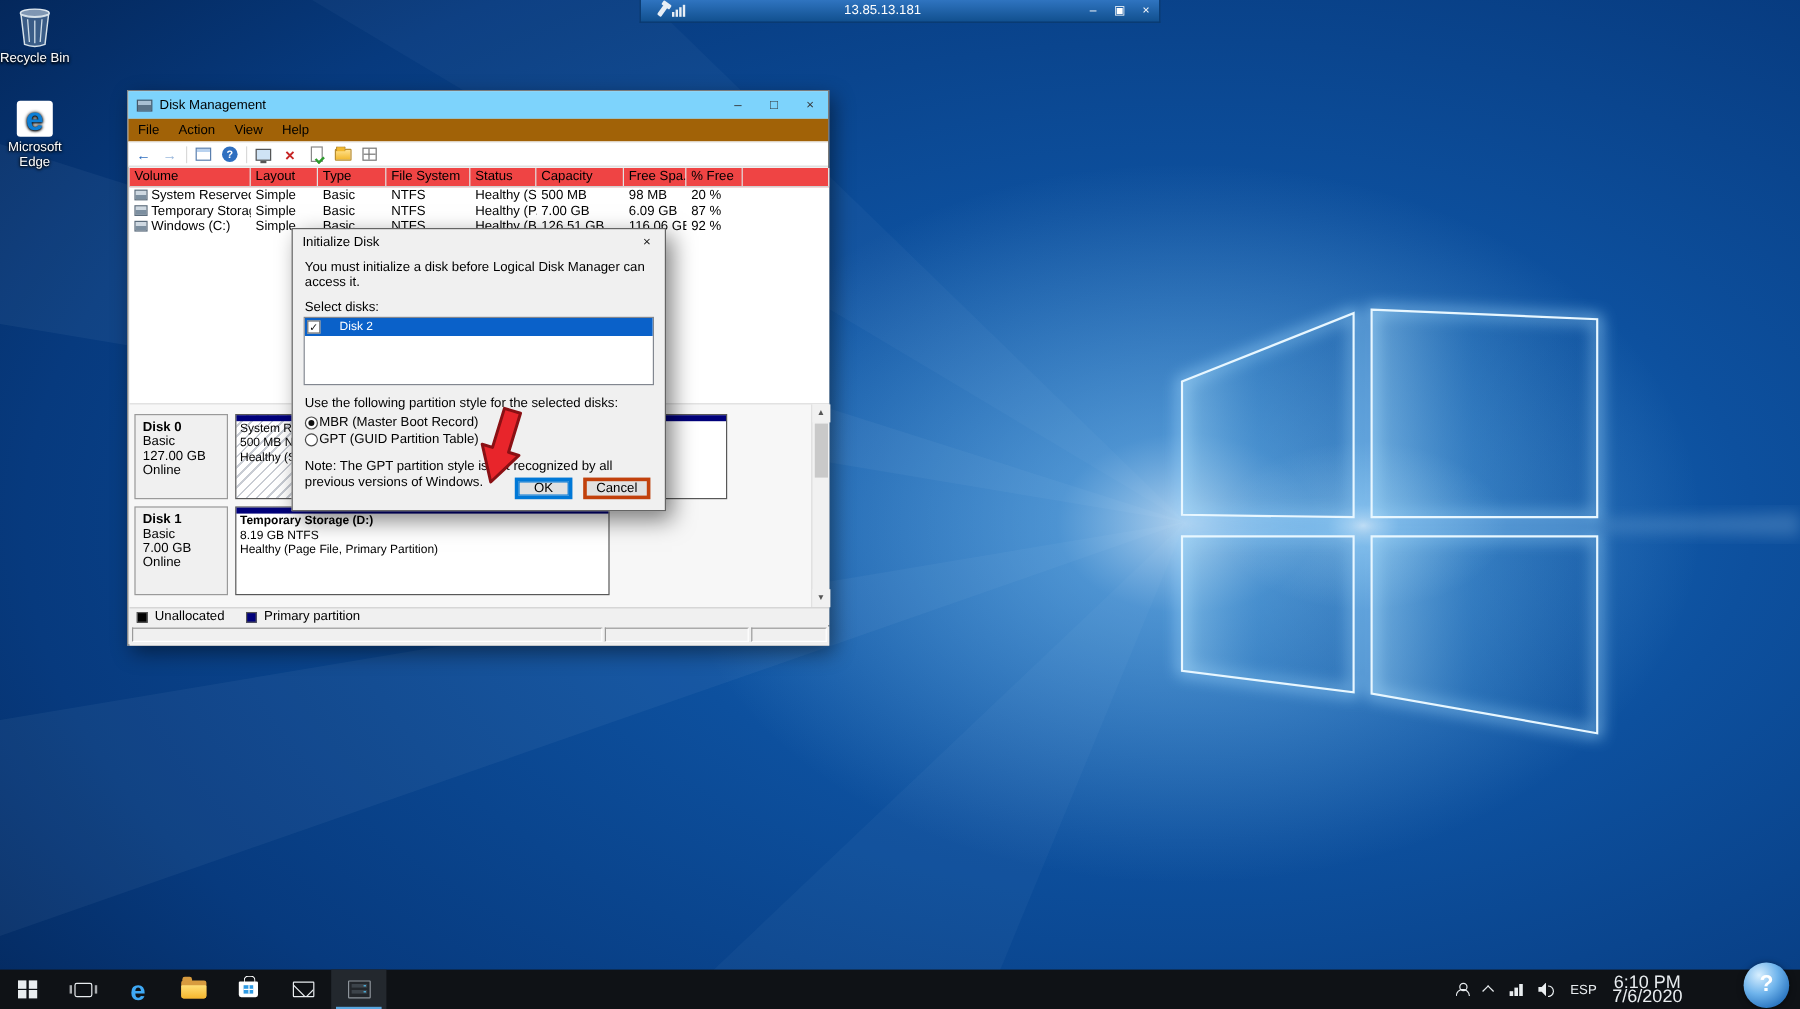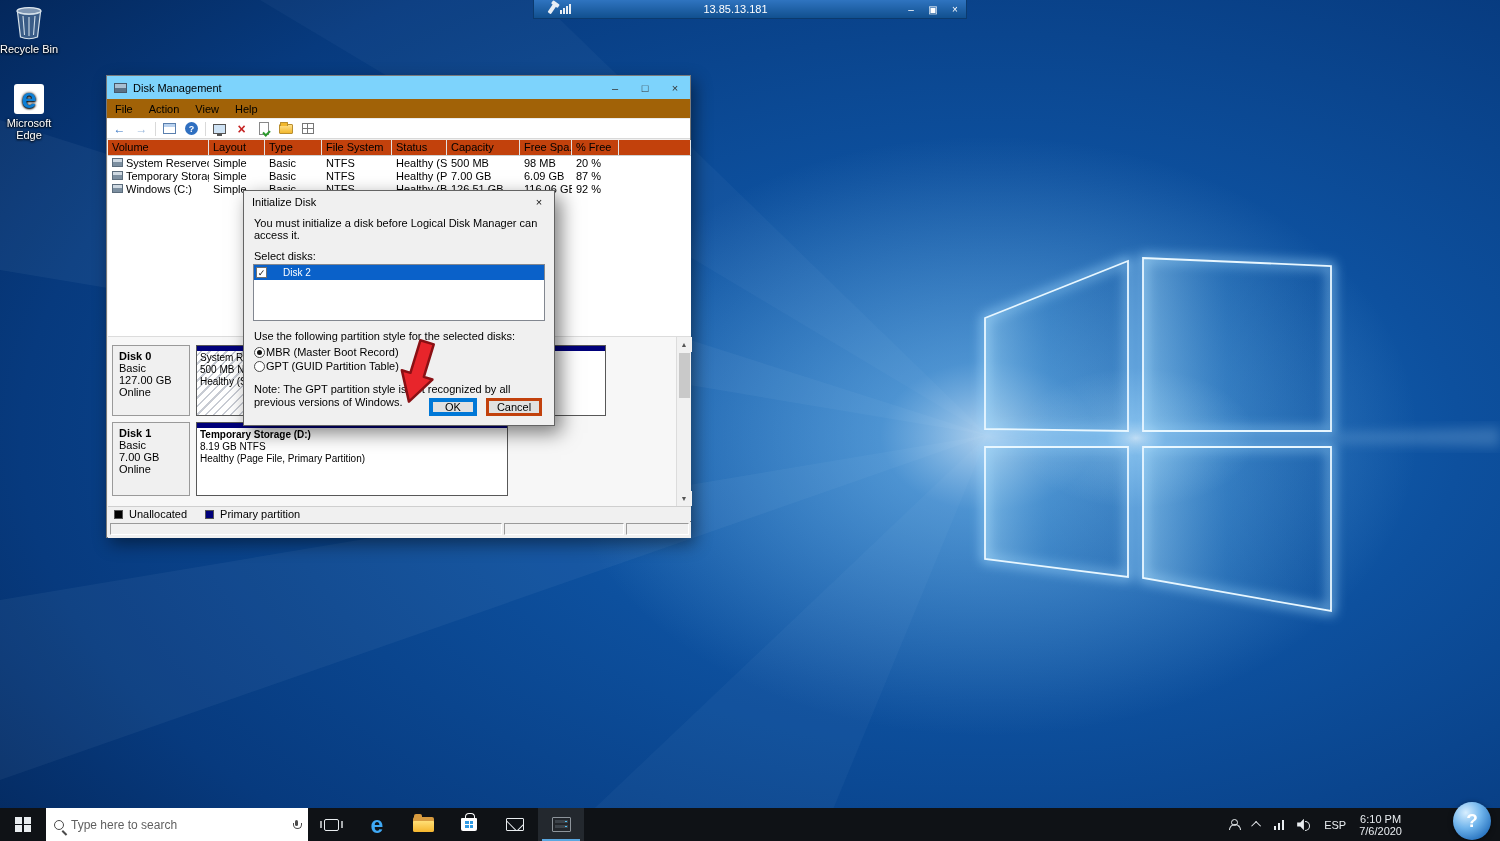--- a/index.html
+++ b/index.html
@@ -45,21 +45,21 @@
   .tb-doc{width:10px;height:13px;background:#fff;border:1px solid #888;position:relative}
   .tb-doc::after{content:"";position:absolute;right:-2px;bottom:-1px;width:5px;height:3px;border-left:2px solid #2c9a2c;border-bottom:2px solid #2c9a2c;transform:rotate(-45deg)}
   .tb-folder{width:14px;height:10px;background:linear-gradient(#ffe08a,#f2b82e);border:1px solid #b98e2f;border-radius:1px;position:relative}
   .tb-folder::before{content:"";position:absolute;left:0;top:-3px;width:6px;height:3px;background:#f2b82e;border:1px solid #b98e2f;border-bottom:none;border-radius:1px 1px 0 0}
   .tb-grid{width:12px;height:11px;border:1px solid #777;background:
      linear-gradient(#777,#777) 50% 0/1px 100% no-repeat,
      linear-gradient(#777,#777) 0 50%/100% 1px no-repeat,#fff}
 
   
   .dm-list{position:absolute;left:1px;top:64px;width:583px;height:196px;background:#fff}
-  .vl-header{display:flex;height:16px;background:#c2410c;border-bottom:1px solid #d0d0d0}
+  .vl-header{display:flex;height:16px;background:#ef4444;border-bottom:1px solid #d0d0d0}
   .vh{padding:1px 4px;font-size:11px;border-right:1px solid #e2e2e2;white-space:nowrap;overflow:hidden}
   .vl-row{display:flex;height:13px;align-items:center}
   .vc{padding:0 4px;font-size:11px;white-space:nowrap;overflow:hidden;display:flex;align-items:center}
   .c0{width:101px}.c1{width:56px}.c2{width:57px}.c3{width:70px}.c4{width:55px}.c5{width:73px}.c6{width:52px}.c7{width:47px}.c8{flex:1}
   .vol-icon{display:inline-block;width:11px;height:9px;background:linear-gradient(#cfd9e2 45%,#7c8fa0 45%);border:1px solid #5b6c7c;margin-right:3px;flex:0 0 auto}
 
   
   .dm-graph{position:absolute;left:1px;top:260px;width:583px;height:170px;background:#f7f7f7;border-top:1px solid #dcdcdc}
   .disk-row{position:absolute;left:4px;width:562px}
   .disk0{top:8px;height:71px}
@@ -149,21 +149,21 @@
   .people-icon{width:13px;height:11px;position:relative}
   .people-icon::before{content:"";position:absolute;left:3.5px;top:0;width:5px;height:5px;border:1.4px solid #e9edf0;border-radius:50%}
   .people-icon::after{content:"";position:absolute;left:1px;bottom:0;width:10px;height:5px;border:1.4px solid #e9edf0;border-bottom:none;border-radius:6px 6px 0 0}
   .chev-up{width:7px;height:7px;border-top:1.8px solid #e9edf0;border-left:1.8px solid #e9edf0;transform:rotate(45deg) translateY(2px)}
   .net-icon{display:flex;align-items:flex-end;gap:1.5px;height:11px}
   .net-icon i{display:block;width:2.5px;background:#e9edf0}
   .spk-icon{width:14px;height:12px;position:relative}
   .spk-icon::before{content:"";position:absolute;left:0;top:0;width:9px;height:12px;background:#e9edf0;clip-path:polygon(0 33%,35% 33%,75% 2%,75% 98%,35% 67%,0 67%)}
   .spk-icon::after{content:"";position:absolute;right:1px;top:2px;width:4px;height:8px;border:1.5px solid #e9edf0;border-left:none;border-radius:0 7px 7px 0}
   .lang{font-size:11px}
-  .clock{font-size:11px;line-height:12px;text-align:center}
+  .clock{font-size:15px;line-height:12px;text-align:center}
   .help-bubble{position:absolute;right:9px;bottom:1px;width:38px;height:38px;border-radius:50%;
      background:radial-gradient(circle at 34% 28%,#d8efff,#6fb4ec 42%,#1d69b8 85%);
      box-shadow:0 1px 5px rgba(0,0,0,.5);display:flex;align-items:center;justify-content:center;
      color:#fff;font-weight:bold;font-size:19px;z-index:50}
 </style>
 </head>
 <body>
 
 <div class="screen">
 
@@ -441,25 +441,20 @@
 
   <div class="taskbar">
     <div class="tb-cell">
       <span class="start-flag">
           <i></i>
           <i></i>
           <i></i>
           <i></i>
         </span>
     </div>
-    <div class="search-box">
-      <span class="mag"></span>
-      <input class="search-input" placeholder="Type here to search" style="">
-      <span class="mic"></span>
-    </div>
     <div class="tb-cell">
       <span class="tv-icon"></span>
     </div>
     <div class="tb-cell">
       <span class="edge-glyph">e</span>
     </div>
     <div class="tb-cell">
       <span class="fe-icon">
           <span class="fe-tab"></span>
         </span>

